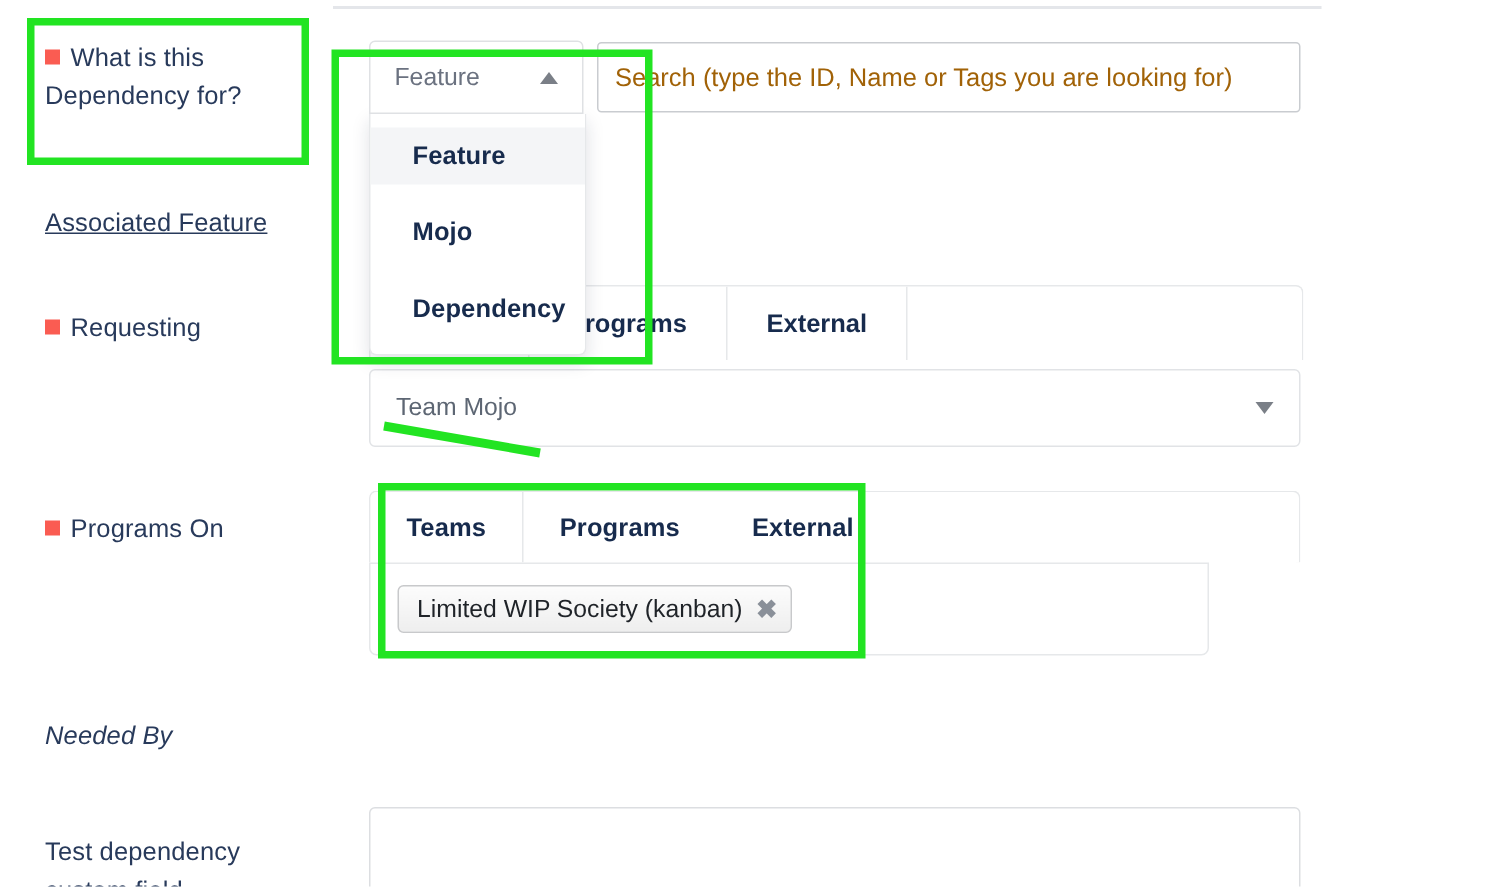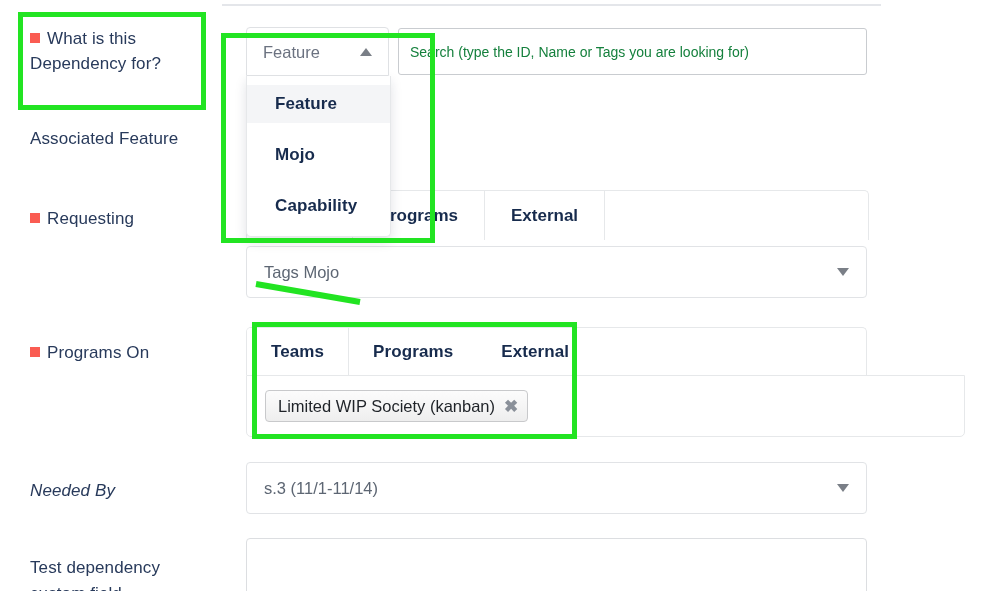--- a/index.html
+++ b/index.html
@@ -44,21 +44,21 @@
   .lbl .req {
     display: inline-block;
     width: 10px;
     height: 10px;
     background: #fa5c52;
     margin-right: 7px;
     vertical-align: 1px;
   }
 
   #label-dependency-for { left: 30px; top: 26px; width: 170px; }
-  #label-associated-feature { left: 30px; top: 126px; }
+  #label-associated-feature { left: 30px; top: 136px; text-decoration: underline; }
   #label-requesting { left: 30px; top: 206px; text-align: center; }
   #label-depends-on { left: 30px; top: 340px; }
   #label-needed-by { left: 30px; top: 478px; font-style: italic; }
   #label-test-dependency { left: 30px; top: 555px; width: 175px; line-height: 26px; }
 
   
   .fbox {
     position: absolute;
     box-sizing: border-box;
     background: #ffffff;
@@ -146,22 +146,22 @@
     width: 469px;
     height: 47px;
     border: 1px solid #c9ccd0;
     border-radius: 3px;
   }
   #search-input .ph {
     position: absolute;
     left: 11px;
     top: 50%;
     transform: translateY(-50%);
-    font-size: 14px;
-    color: #15803d;
+    font-size: 17px;
+    color: #a16207;
     white-space: nowrap;
   }
 
   
   #requesting-tabs {
     position: absolute;
     left: 246px;
     top: 190px;
     width: 621px;
     height: 49px;
@@ -225,21 +225,21 @@
   }
   #depends-tabs .tab.active {
     border-right: 1px solid #e6e8ea;
     background: #ffffff;
   }
 
   #depends-body {
     position: absolute;
     left: 246px;
     top: 375px;
-    width: 719px;
+    width: 560px;
     height: 62px;
     box-sizing: border-box;
     background: #ffffff;
     border: 1px solid #e6e8ea;
     border-radius: 0 0 5px 5px;
   }
   #team-chip {
     position: absolute;
     left: 18px;
     top: 14px;
@@ -342,49 +342,45 @@
   </div>
 
   <div class="fbox" id="type-select">
     <span class="val">Feature</span>
     <span class="caret-up"></span>
   </div>
 
   <div id="type-menu">
     <div class="opt sel">Feature</div>
     <div class="opt">Mojo</div>
-    <div class="opt">Capability</div>
+    <div class="opt">Dependency</div>
   </div>
 
   <div class="fbox" id="search-input">
     <span class="ph">Search (type the ID, Name or Tags you are looking for)</span>
   </div>
 
   <div class="fbox" id="requesting-select">
-    <span class="val">Tags Mojo</span>
+    <span class="val">Team Mojo</span>
     <span class="caret-down"></span>
   </div>
 
   <div id="depends-tabs">
     <div class="tab active">Teams</div>
     <div class="tab">Programs</div>
     <div class="tab">External</div>
   </div>
 
   <div id="depends-body">
     <div id="team-chip">
       <span>Limited WIP Society (kanban)</span>
       <span class="x">✖</span>
     </div>
   </div>
 
-  <div class="fbox" id="needed-by-select">
-    <span class="val">s.3 (11/1-11/14)</span>
-    <span class="caret-down"></span>
-  </div>
 
   <div class="fbox" id="test-dependency-field"></div>
 
   <div class="ann" id="ann-label-box"></div>
   <div class="ann" id="ann-type-box"></div>
   <div class="ann" id="ann-tabs-box"></div>
 
   <svg id="ann-line" viewBox="0 0 120 32">
     <line x1="6" y1="8" x2="110" y2="26" stroke="#22e422" stroke-width="6" stroke-linecap="butt"></line>
   </svg>

